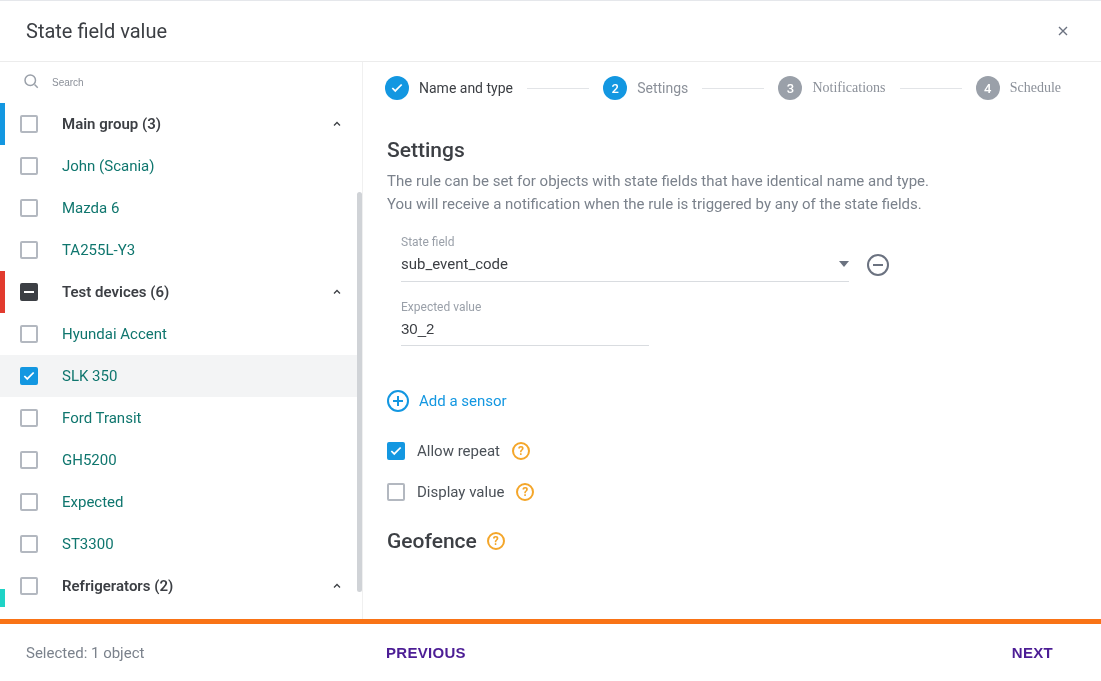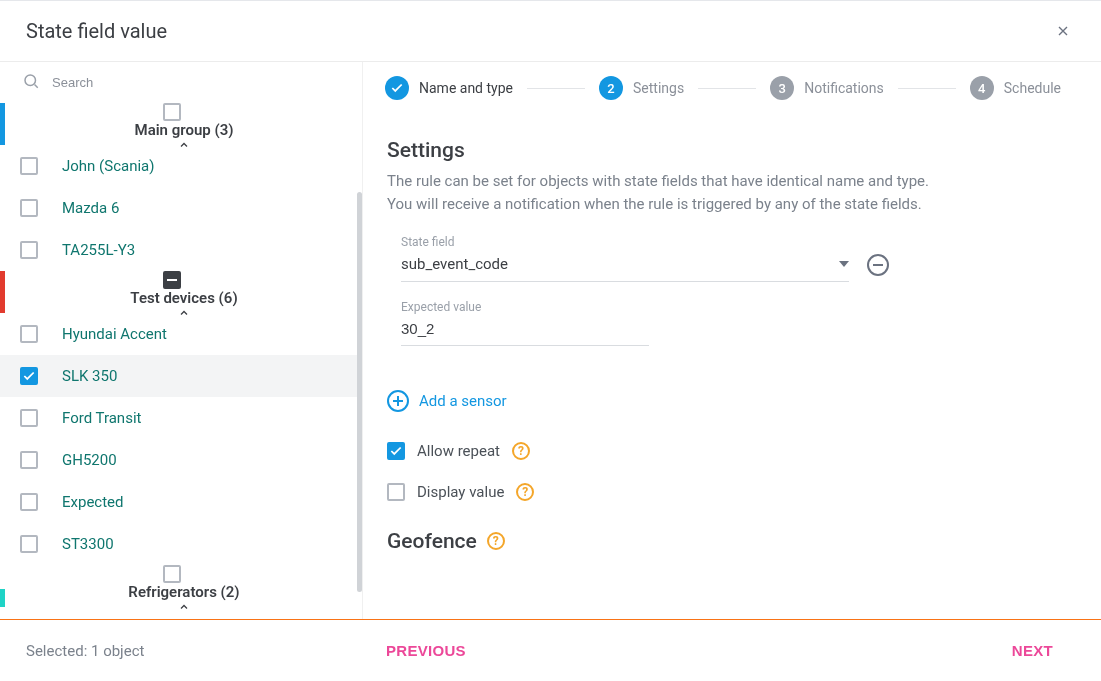--- a/index.html
+++ b/index.html
@@ -55,21 +55,21 @@
   }
   .search-row {
     display: flex; align-items: center;
     padding: 10px 22px 10px 22px;
     gap: 12px;
     color: #8b9099;
   }
   .search-row svg { width: 18px; height: 18px; color: #9aa0a9; }
   .search-input {
     border: none; outline: none;
-    font-size: 13px; color: #8b9099;
+    font-size: 10px; color: #8b9099;
     flex: 1;
     background: transparent;
   }
   .search-input::placeholder { color: #8b9099; }
 
   .list {
     overflow-y: auto;
     position: relative;
     flex:1;
   }
@@ -77,21 +77,21 @@
   .list::-webkit-scrollbar-thumb { background:#d0d3d7; border-radius:3px; }
 
   .row {
     display: flex;
     align-items: center;
     height: 42px;
     padding: 0 14px 0 20px;
     gap: 0;
     position: relative;
   }
-  .row.group { font-weight: 600; color: #3c3f44; flex-direction: column; }
+  .row.group { font-weight: 600; color: #3c3f44; }
   .row.item  { font-weight: 400; color: #0f766e; padding-left:20px; }
   .row.selected { background: #f3f4f5; }
 
   .row-accent {
     position: absolute; left:0; top:0; bottom:0; width:5px;
   }
 
   .cbx {
     width: 18px; height: 18px;
     border: 2px solid #b3b8c0;
@@ -137,21 +137,21 @@
     font-size:13px; font-weight:500; color:#fff;
     flex-shrink:0;
   }
   .step-circle.done { background:#1397e1; }
   .step-circle.active { background:#1397e1; }
   .step-circle.pending { background:#9aa0a9; }
   .step-circle svg { width:14px; height:14px; }
   .step-label { font-size:14px; }
   .step.done .step-label { color:#3c3f44; }
   .step.active .step-label { color:#8b9099; }
-  .step.pending .step-label { color:#8b9099; }
+  .step.pending .step-label { color:#8b9099;font-family:Liberation Serif, serif; }
   .step-line {
     flex:1; height:1px; background:#e2e4e7; margin: 0 14px;
   }
 
   .main-scroll {
     flex:1; overflow-y:auto;
     padding: 26px 36px 20px 24px;
     position:relative;
   }
   .main-scroll::-webkit-scrollbar { width:6px; }
@@ -211,27 +211,27 @@
     width:18px;height:18px;border:2px solid #f4a62a;border-radius:50%;
     display:flex;align-items:center;justify-content:center;color:#f4a62a;font-size:12px;font-weight:700;
   }
 
   .geo-row{display:flex;align-items:center;gap:10px;margin-top:28px;}
   .geo-row .t{font-size:21px;font-weight:500;color:#3c3f44;}
 
   
   .modal-footer {
     height:62px;
-    border-top:1px solid #f97316;
+    border-top:5px solid #f97316;
     display:flex;align-items:center;justify-content:space-between;
     padding:0 48px 0 26px;
   }
   .foot-left{font-size:15px;color:#7b828c;}
   .foot-btn {
-    font-size:15px;font-weight:600;letter-spacing:.3px;color:#ec4899;
+    font-size:15px;font-weight:600;letter-spacing:.3px;color:#4c1d95;
     background:none;border:none;cursor:pointer;text-transform:uppercase;
   }
 
   .scroll-track-left {
     position:absolute; top:130px; right:0px; width:5px; height:400px;
     background:#d0d3d7; border-radius:3px;
   }
 
   .cbx2 {
     width:18px;height:18px;border:2px solid #b3b8c0;border-radius:2px;

